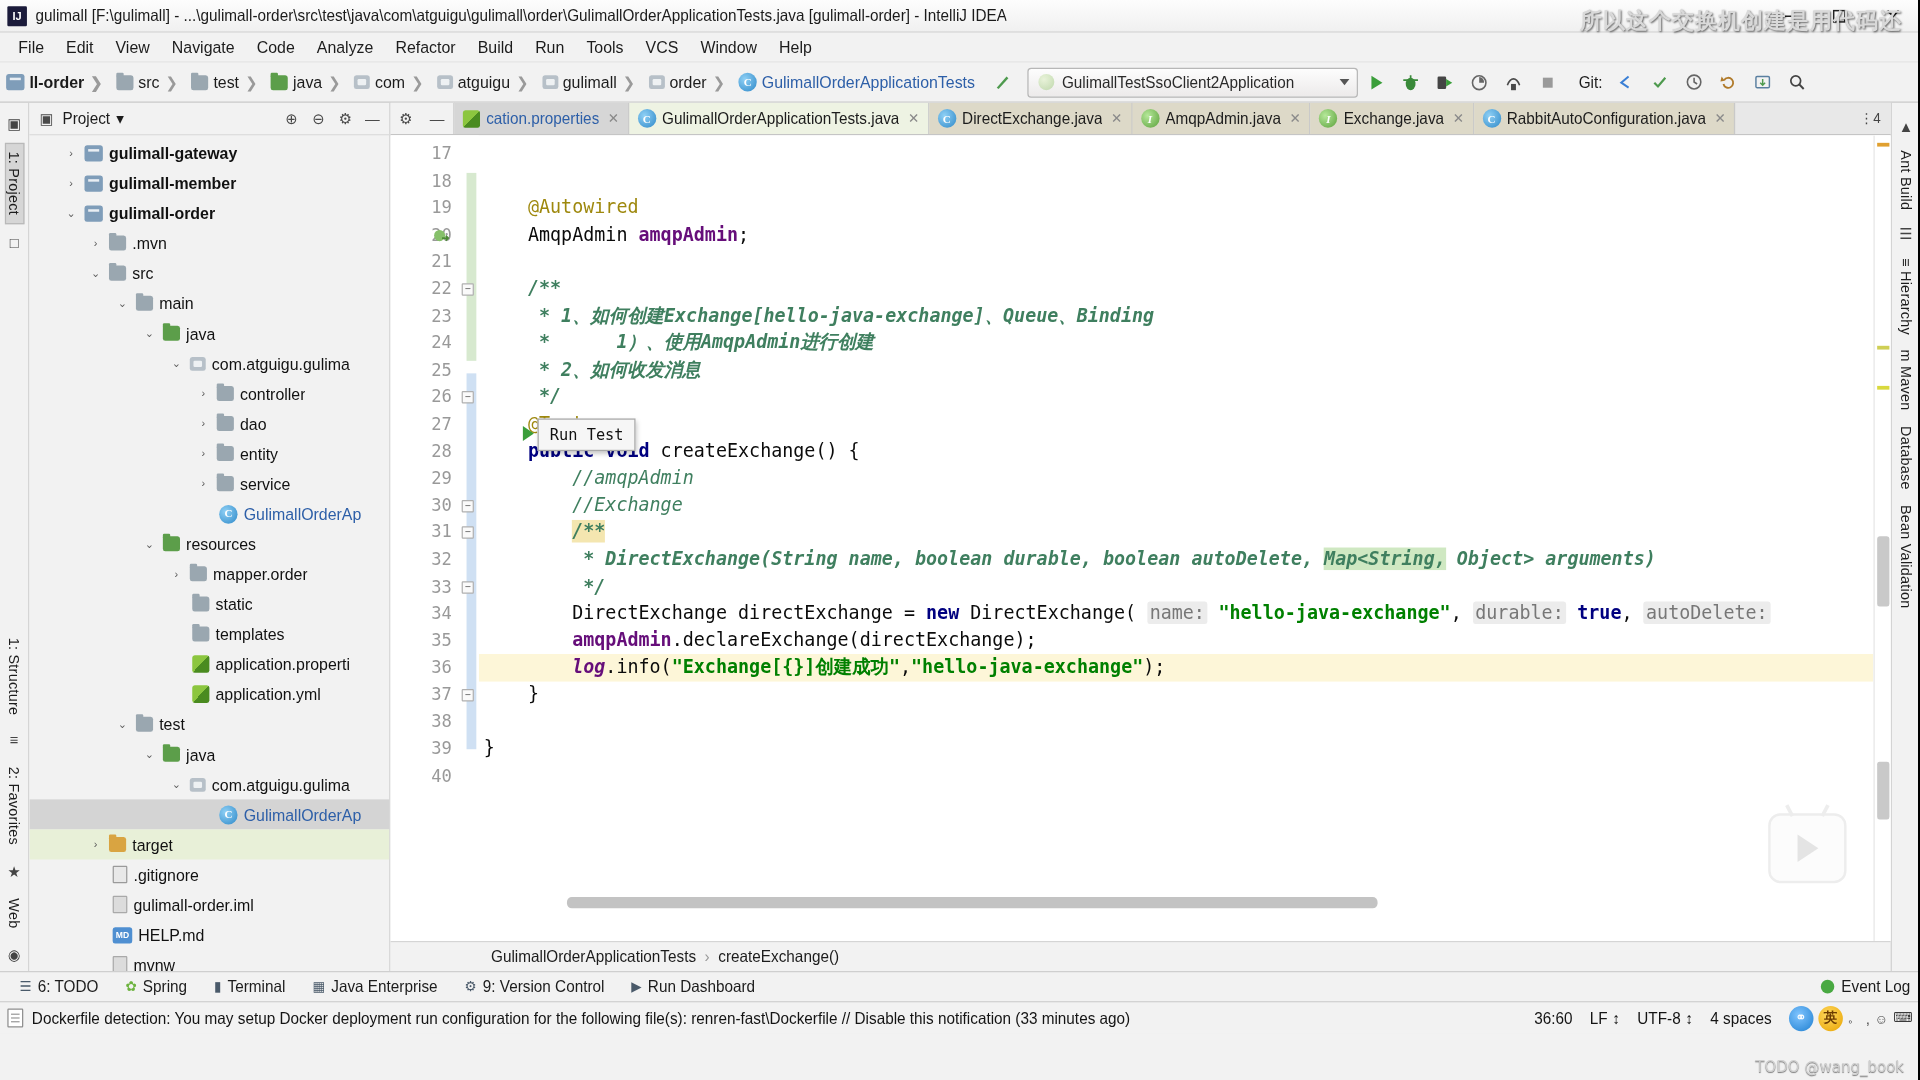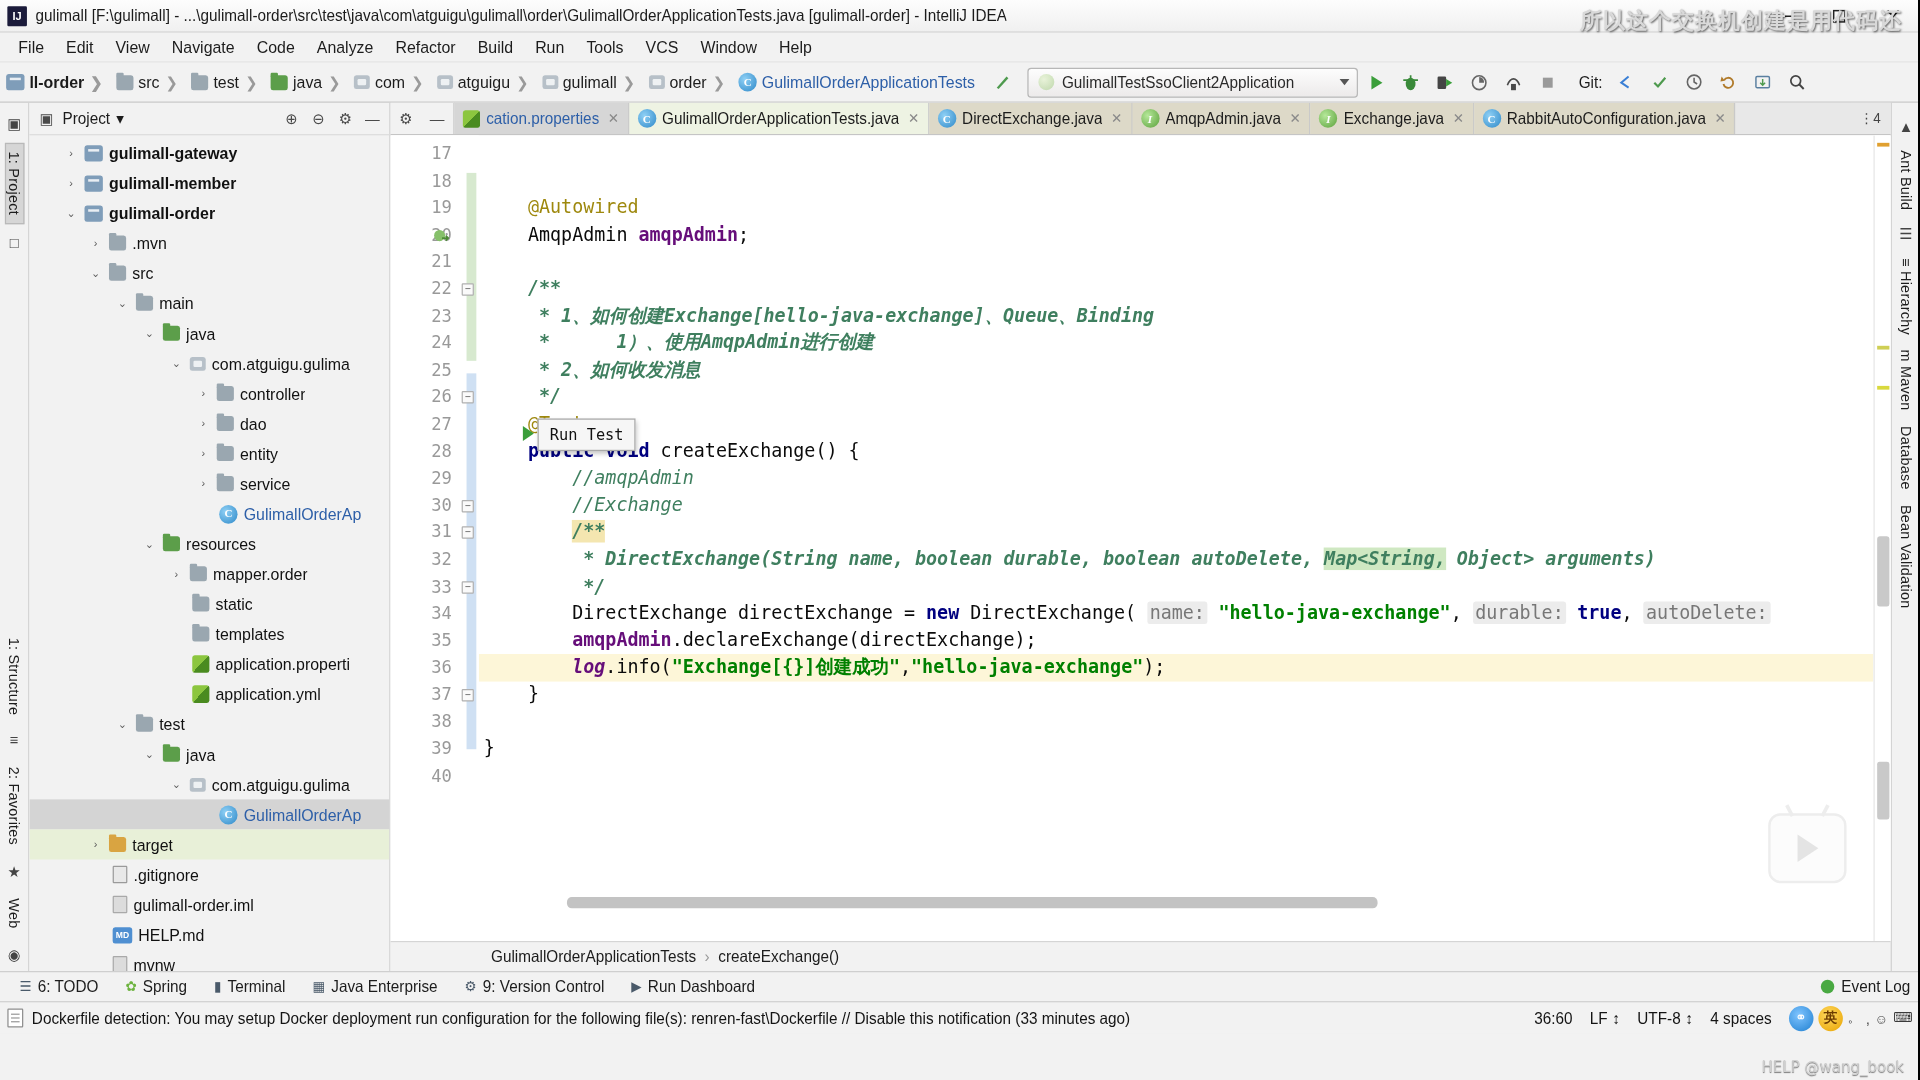--- a/index.html
+++ b/index.html
@@ -904,15 +904,15 @@
           <span class="sb-mini">。</span>
           <span class="sb-mini">,</span>
           <span class="sb-mini">☺</span>
           <span class="sb-mini">⌨</span>
         </span>
       </div>
     </div>
   </div>
 
   <div class="ovl-top">所以这个交换机创建是用代码还</div>
-  <div class="ovl-bottom">HELP @wang_book</div>
+  <div class="ovl-bottom">TODO @wang_book</div>
   <div class="black-right"></div>
 </div>
 
 </body></html>

